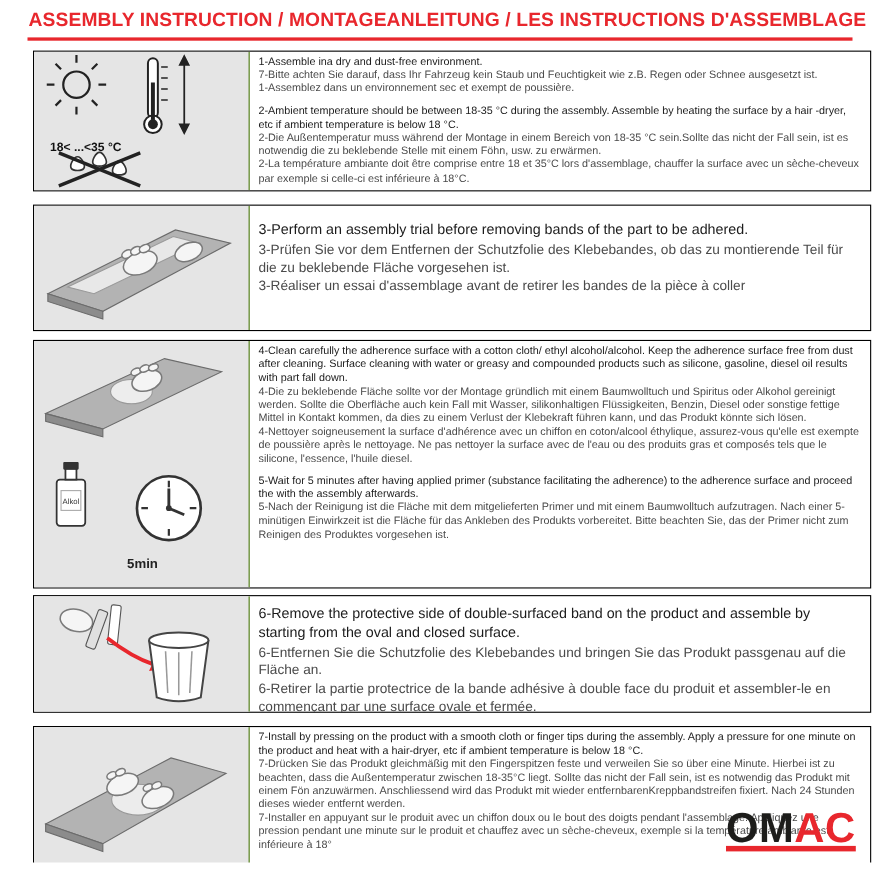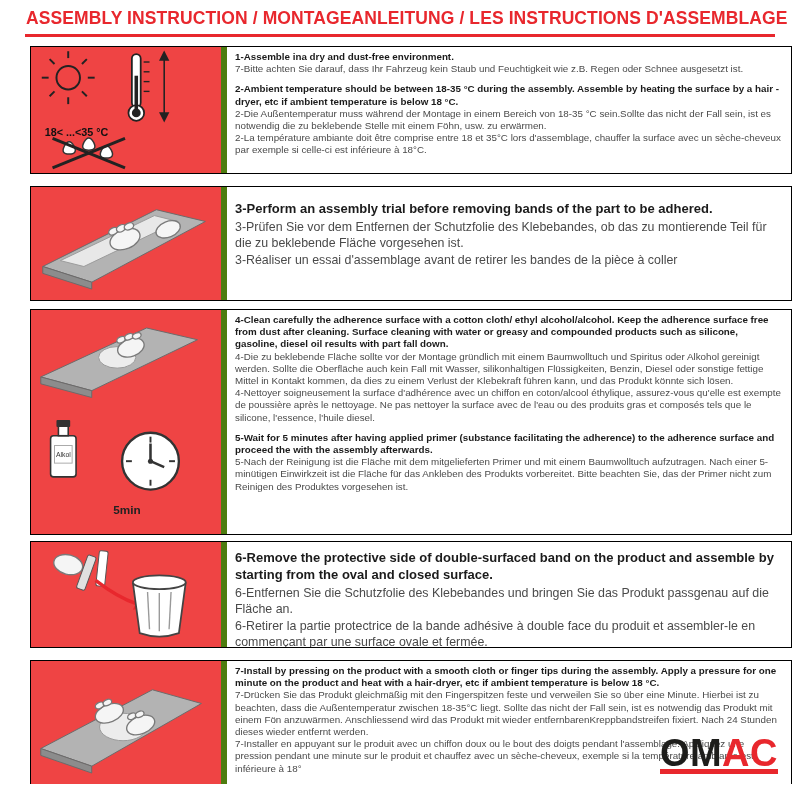--- a/index.html
+++ b/index.html
@@ -19,30 +19,30 @@
     margin: 8px 0 0 26px;
     letter-spacing: 0.1px;
     white-space: nowrap;
   }
   .title-rule { height: 3px; background: #e8272d; margin: 5px 25px 0 25px; }
 
   .rows { margin: 9px 8px 0 30px; }
   .row { display: flex; border: 1px solid #000; overflow: hidden; }
   .icon-box {
     width: 196px; min-width: 196px;
-    border-right: 6px solid #4d7c0f;
-    position: relative; overflow: hidden; background: #ef4444;
+    border-right: 1px solid #4d7c0f;
+    position: relative; overflow: hidden; background: #e5e5e5;
   }
   .icon-box svg { display: block; width: 100%; height: 100%; }
   .text-box { flex: 1; padding: 4px 10px 3px 8px; overflow: hidden; }
 
   .item { margin-bottom: 8px; }
   .item:last-child { margin-bottom: 0; }
   p { margin: 0; }
-  .en  { font-weight: bold; color: #1b1b1b; }
+  .en  { font-weight: normal; color: #1b1b1b; }
   .lang { font-weight: normal; color: #4a4a4a; }
 
   .small .en, .small .lang { font-size: 9.8px; line-height: 12.2px; }
   .big .en  { font-size: 13px;  line-height: 17px; margin-bottom: 2px; }
   .big .lang { font-size: 12.4px; line-height: 16.4px; }
 
   .row1 { height: 128px; margin-bottom: 12px; }
   .row2 { height: 115px; margin-bottom: 8px; }
   .row3 { height: 226px; margin-bottom: 6px; }
   .row4 { height: 107px; margin-bottom: 12px; }
@@ -102,20 +102,21 @@
             <path d="M72 104 q5 -9 10 0 q4 8 -5 8 q-9 0 -5 -8 z" fill="#fff" stroke="#333" stroke-width="1.5"></path>
             <line x1="22" y1="92" x2="96" y2="122" stroke="#222" stroke-width="3"></line>
             <line x1="96" y1="92" x2="22" y2="122" stroke="#222" stroke-width="3"></line>
           </g>
         </svg>
       </div>
       <div class="text-box">
         <div class="item">
           <p class="en">1-Assemble ina dry and dust-free environment.</p>
           <p class="lang">7-Bitte achten Sie darauf, dass Ihr Fahrzeug kein Staub und Feuchtigkeit wie z.B. Regen oder Schnee ausgesetzt ist.</p>
+          <p class="lang">1-Assemblez dans un environnement sec et exempt de poussière.</p>
         </div>
         <div class="item">
           <p class="en">2-Ambient temperature should be between 18-35 °C  during the assembly. Assemble by heating the surface by a hair -dryer, etc if ambient temperature is below 18 °C.</p>
           <p class="lang">2-Die Außentemperatur muss während der Montage in einem Bereich von 18-35 °C  sein.Sollte das nicht der Fall sein, ist es notwendig die zu beklebende Stelle mit einem Föhn, usw. zu erwärmen.</p>
           <p class="lang">2-La température ambiante doit être comprise entre 18 et 35°C lors d'assemblage, chauffer la surface avec un sèche-cheveux par exemple si celle-ci est inférieure à 18°C.</p>
         </div>
       </div>
     </div>
 
     <div class="row row2 big">

